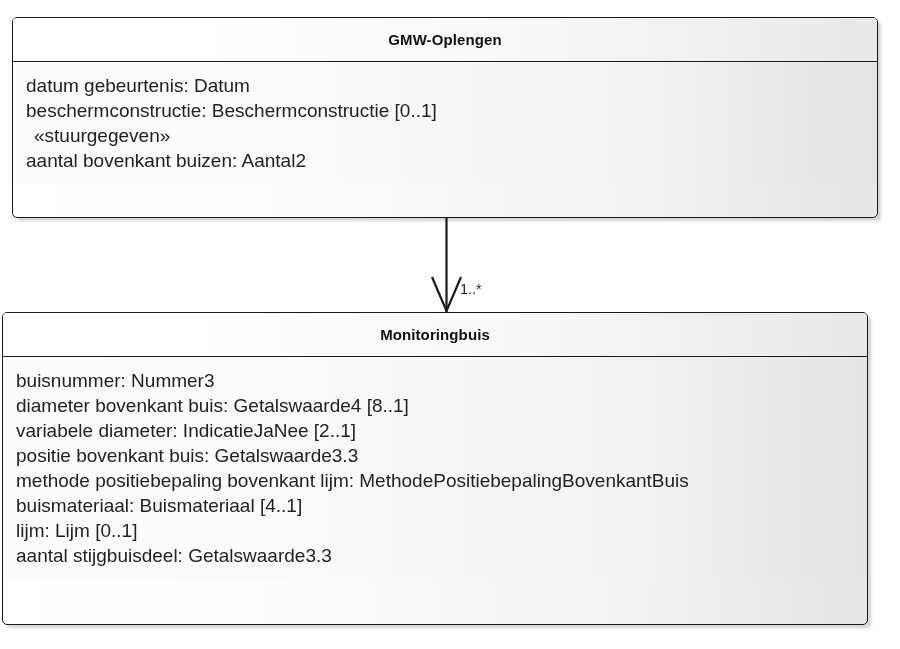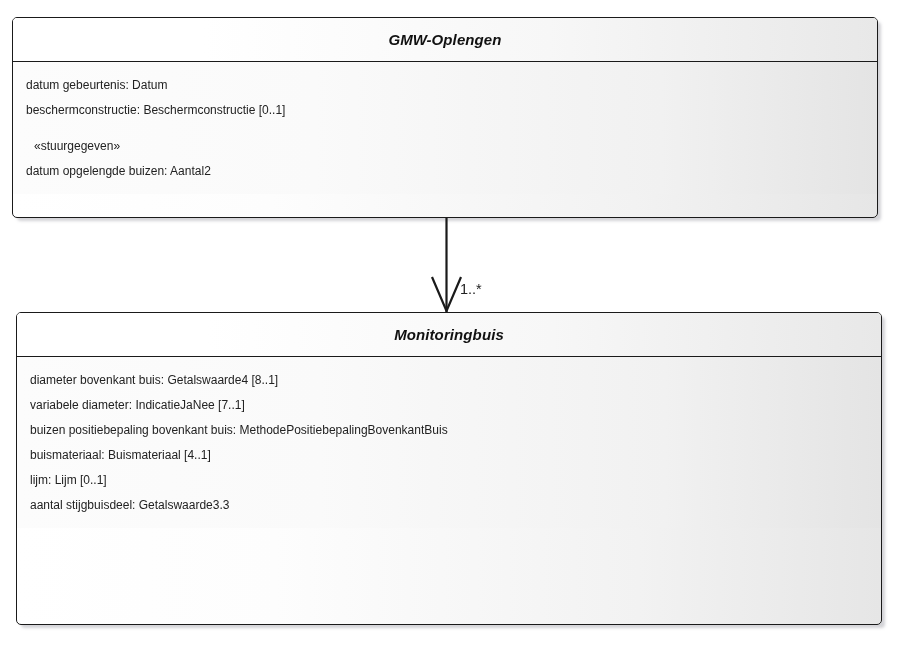--- a/index.html
+++ b/index.html
@@ -43,40 +43,38 @@
     justify-content: center;
     background: linear-gradient(to right, #ffffff 0%, #ffffff 22%, #f7f7f7 62%, #e8e8e8 100%);
   }
 
   .uml-title {
     font-size: 15px;
     font-weight: bold;
     color: #111111;
     letter-spacing: 0.1px;
     white-space: nowrap;
-    font-style: italic;
   }
 
   .uml-body {
     box-sizing: border-box;
     padding: 11px 0 10px 0;
     background: linear-gradient(to right, #fcfcfc 0%, #fafafa 35%, #f1f1f1 75%, #e4e4e4 100%);
   }
 
   .attr-row {
-    font-size: 12px;
+    font-size: 19px;
     color: #222222;
     line-height: 25px;
     padding-left: 13px;
     white-space: nowrap;
   }
 
   .attr-row.stereotype {
     padding-left: 21px;
-    margin-top: 11px;
   }
 
   
   .assoc-layer {
     position: absolute;
     left: 0;
     top: 0;
     width: 900px;
     height: 649px;
     pointer-events: none;
@@ -95,37 +93,39 @@
 <div id="diagram">
 
   <div class="uml-class" id="class-0" style="left:12px; top:17px; width:866px; height:201px;">
     <div class="uml-header" style="height:44px;">
       <span class="uml-title">GMW-Oplengen</span>
     </div>
     <div class="uml-body">
       <div class="attr-row">datum gebeurtenis: Datum</div>
       <div class="attr-row">beschermconstructie: Beschermconstructie [0..1]</div>
       <div class="attr-row stereotype">«stuurgegeven»</div>
-      <div class="attr-row">datum opgelengde buizen: Aantal2</div>
+      <div class="attr-row">aantal bovenkant buizen: Aantal2</div>
     </div>
   </div>
 
   <svg class="assoc-layer" viewBox="0 0 900 649" width="900" height="649">
     <line x1="446.5" y1="218" x2="446.5" y2="312" stroke="#1a1a1a" stroke-width="2.2"></line>
     <polyline points="432,277 446.5,311 461,277" fill="none" stroke="#1a1a1a" stroke-width="2.2" stroke-linejoin="miter" stroke-linecap="butt"></polyline>
   </svg>
   <span class="assoc-label" style="left:460px; top:281px;">1..*</span>
 
-  <div class="uml-class" id="class-1" style="left:16px; top:312px; width:866px; height:313px;">
+  <div class="uml-class" id="class-1" style="left:2px; top:312px; width:866px; height:313px;">
     <div class="uml-header" style="height:44px;">
       <span class="uml-title">Monitoringbuis</span>
     </div>
     <div class="uml-body">
+      <div class="attr-row">buisnummer: Nummer3</div>
       <div class="attr-row">diameter bovenkant buis: Getalswaarde4 [8..1]</div>
-      <div class="attr-row">variabele diameter: IndicatieJaNee [7..1]</div>
-      <div class="attr-row">buizen positiebepaling bovenkant buis: MethodePositiebepalingBovenkantBuis</div>
+      <div class="attr-row">variabele diameter: IndicatieJaNee [2..1]</div>
+      <div class="attr-row">positie bovenkant buis: Getalswaarde3.3</div>
+      <div class="attr-row">methode positiebepaling bovenkant lijm: MethodePositiebepalingBovenkantBuis</div>
       <div class="attr-row">buismateriaal: Buismateriaal [4..1]</div>
       <div class="attr-row">lijm: Lijm [0..1]</div>
       <div class="attr-row">aantal stijgbuisdeel: Getalswaarde3.3</div>
     </div>
   </div>
 
 </div>
 
 </body></html>

